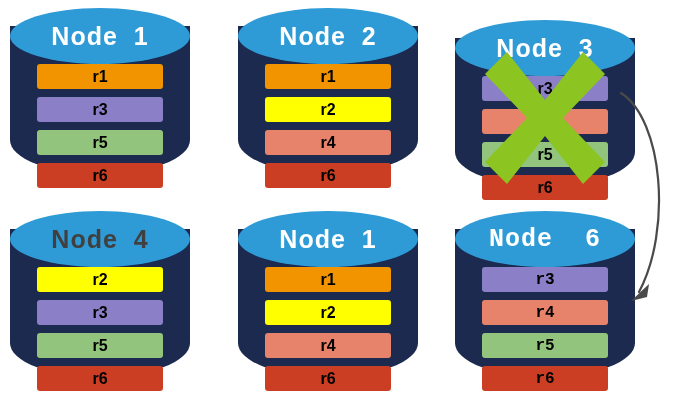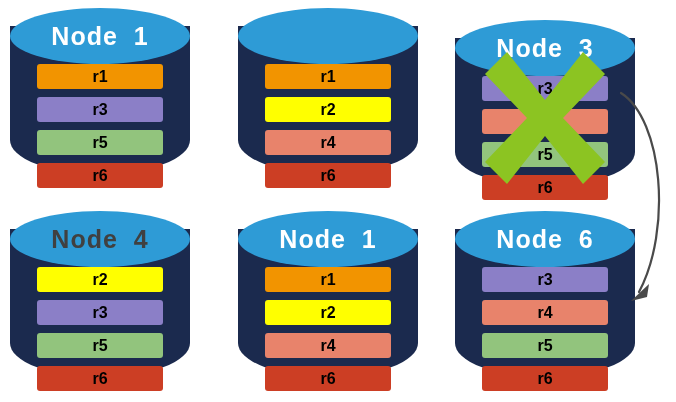--- a/index.html
+++ b/index.html
@@ -115,20 +115,21 @@
         <div class="replicas">
           <div class="replica" style="background: rgb(242, 148, 0);">r1</div>
           <div class="replica" style="background: rgb(139, 127, 199);">r3</div>
           <div class="replica" style="background: rgb(146, 196, 125);">r5</div>
           <div class="replica" style="background: rgb(204, 62, 36);">r6</div>
         </div>
       </div>
       <div class="node" style="left: 238px; top: 8px;">
         <div class="cyl-body" style="background: rgb(27, 42, 78);"></div>
         <div class="cyl-top" style="background: rgb(46, 155, 214);"></div>
+        <div class="node-label" style="color: rgb(255, 255, 255);">Node  2</div>
         <div class="replicas">
           <div class="replica" style="background: rgb(242, 148, 0);">r1</div>
           <div class="replica" style="background: rgb(255, 255, 0);">r2</div>
           <div class="replica" style="background: rgb(232, 131, 107);">r4</div>
           <div class="replica" style="background: rgb(204, 62, 36);">r6</div>
         </div>
       </div>
       <div class="node" style="left: 455px; top: 20px;">
         <div class="cyl-body" style="background: rgb(27, 42, 78);"></div>
         <div class="cyl-top" style="background: rgb(46, 155, 214);"></div>
@@ -155,21 +156,21 @@
         <div class="cyl-body" style="background: rgb(27, 42, 78);"></div>
         <div class="cyl-top" style="background: rgb(46, 155, 214);"></div>
         <div class="node-label" style="color: rgb(255, 255, 255);">Node  1</div>
         <div class="replicas">
           <div class="replica" style="background: rgb(242, 148, 0);">r1</div>
           <div class="replica" style="background: rgb(255, 255, 0);">r2</div>
           <div class="replica" style="background: rgb(232, 131, 107);">r4</div>
           <div class="replica" style="background: rgb(204, 62, 36);">r6</div>
         </div>
       </div>
-      <div class="node" style="left: 455px; top: 211px;">
+      <div class="node" style="left: 455px; top: 211px; font-family: Liberation Mono, monospace;">
         <div class="cyl-body" style="background: rgb(27, 42, 78);"></div>
         <div class="cyl-top" style="background: rgb(46, 155, 214);"></div>
         <div class="node-label" style="color: rgb(255, 255, 255);">Node  6</div>
         <div class="replicas">
           <div class="replica" style="background: rgb(139, 127, 199);">r3</div>
           <div class="replica" style="background: rgb(232, 131, 107);">r4</div>
           <div class="replica" style="background: rgb(146, 196, 125);">r5</div>
           <div class="replica" style="background: rgb(204, 62, 36);">r6</div>
         </div>
       </div>

